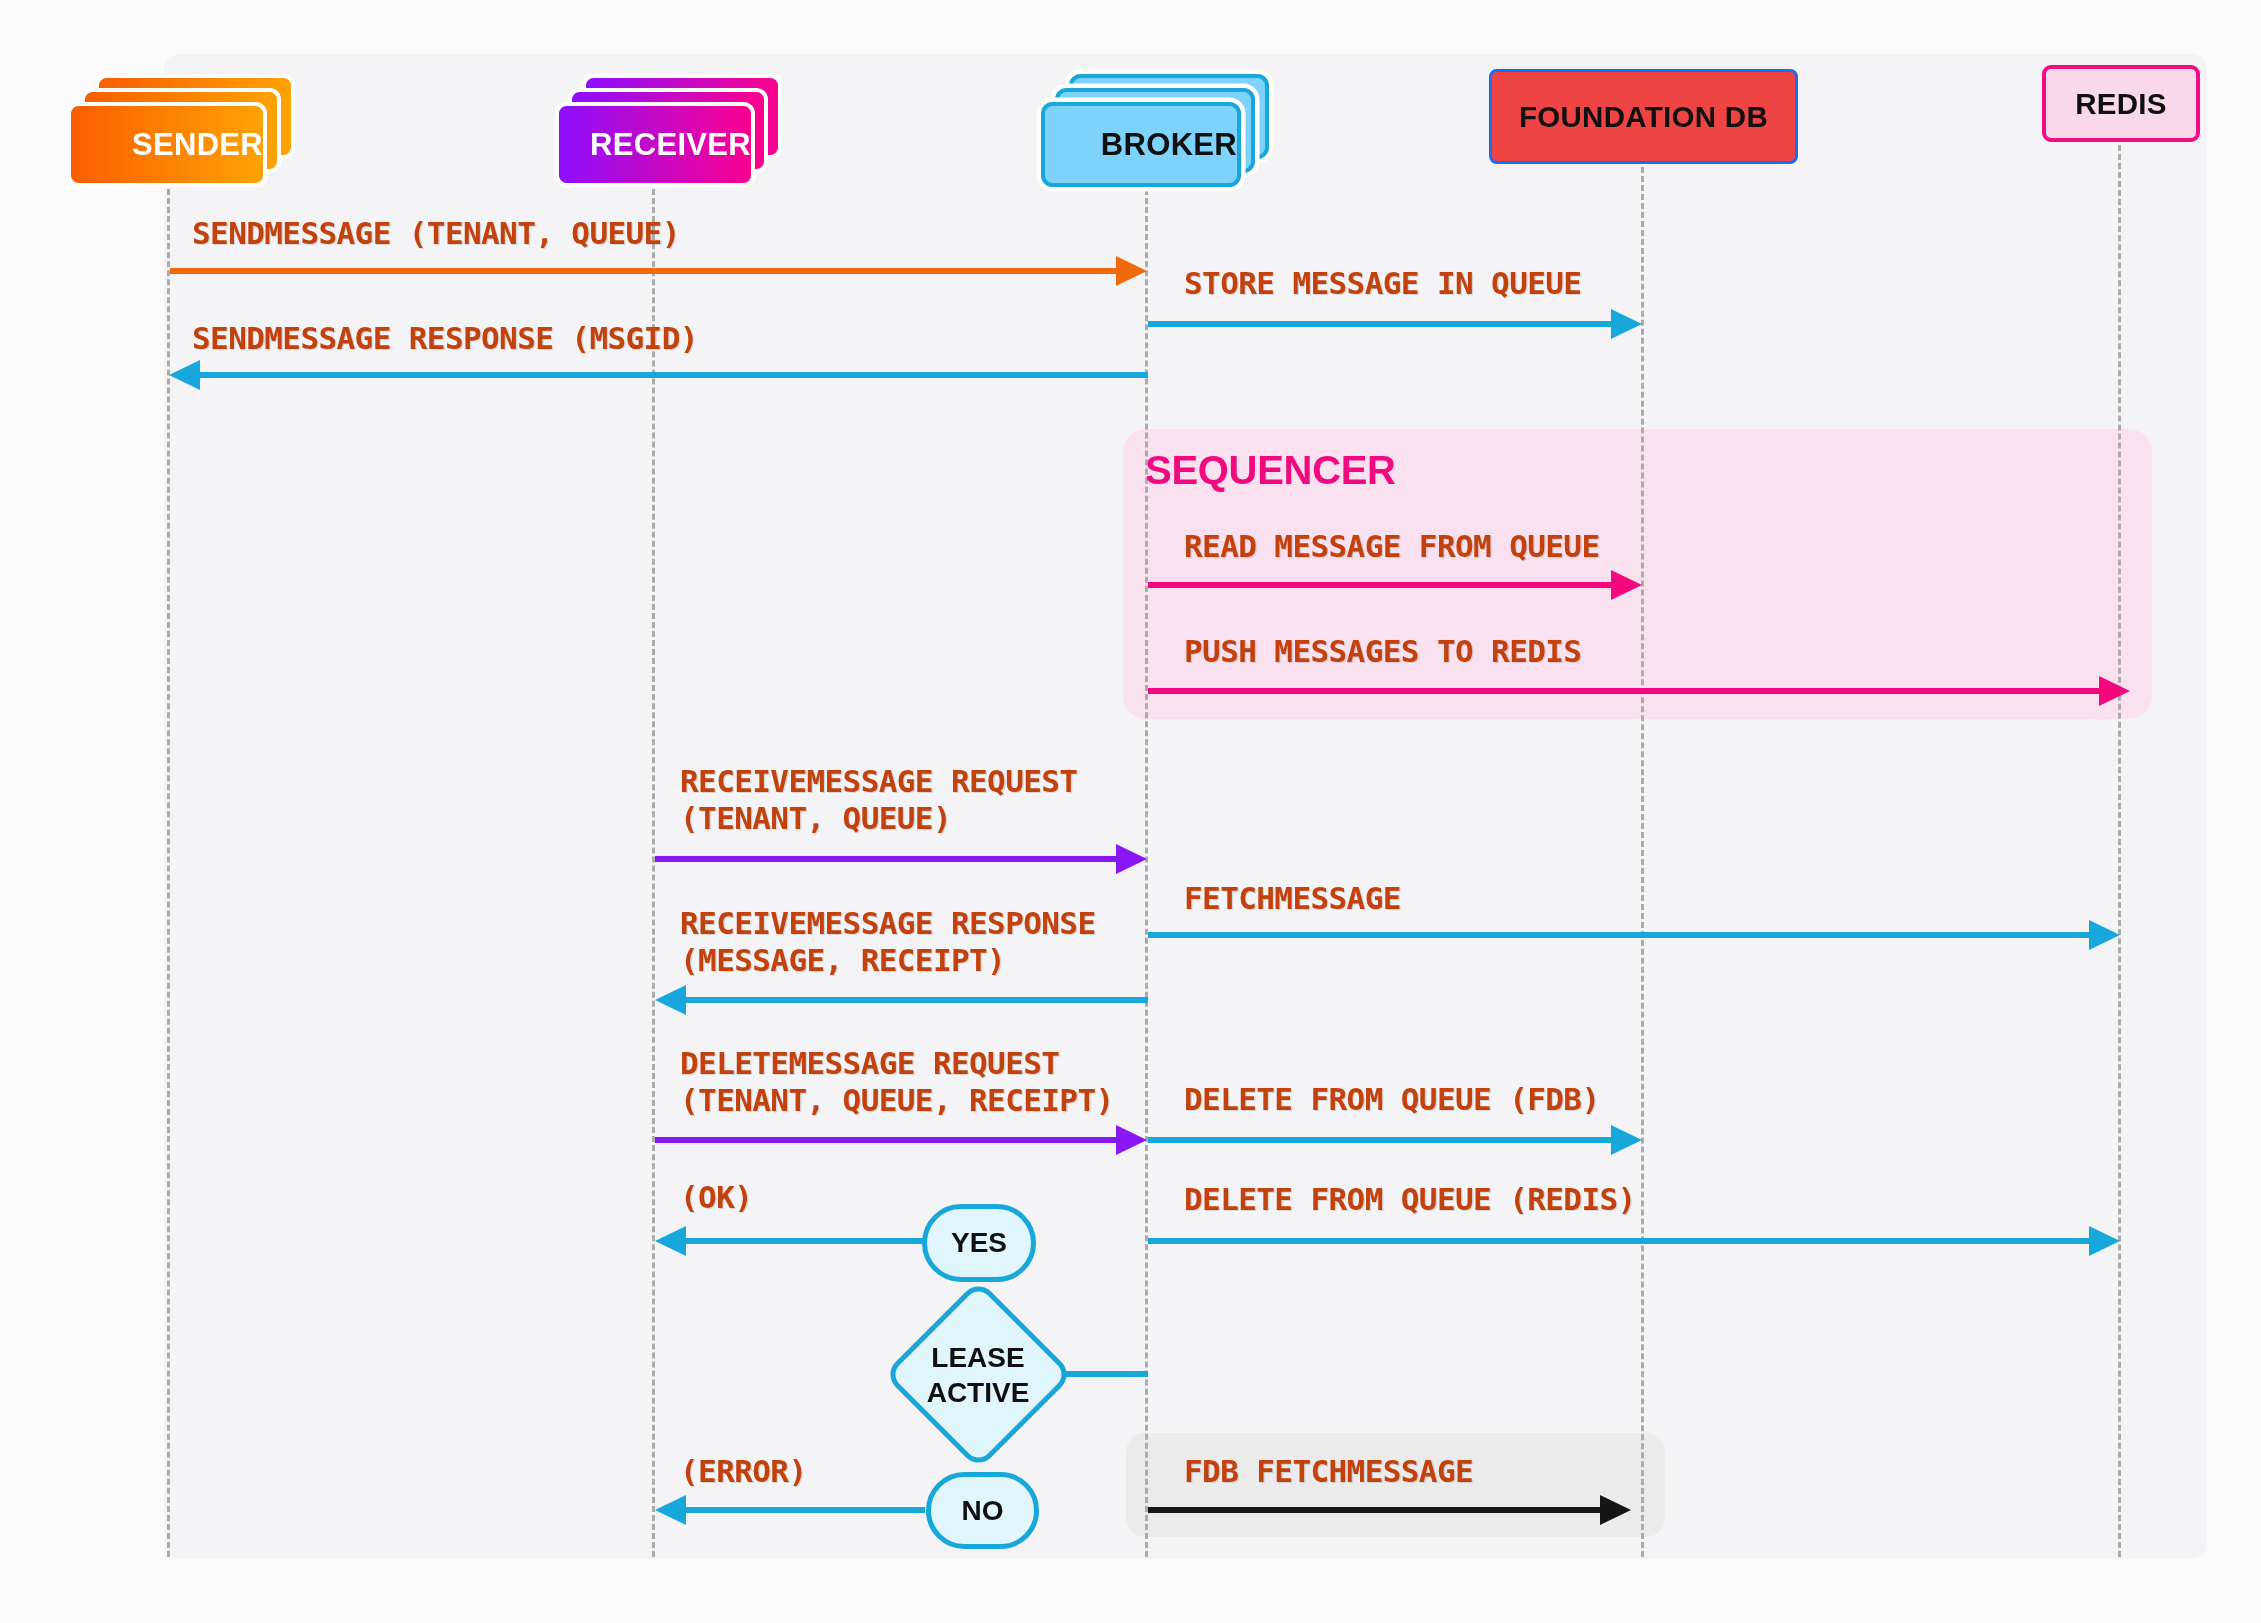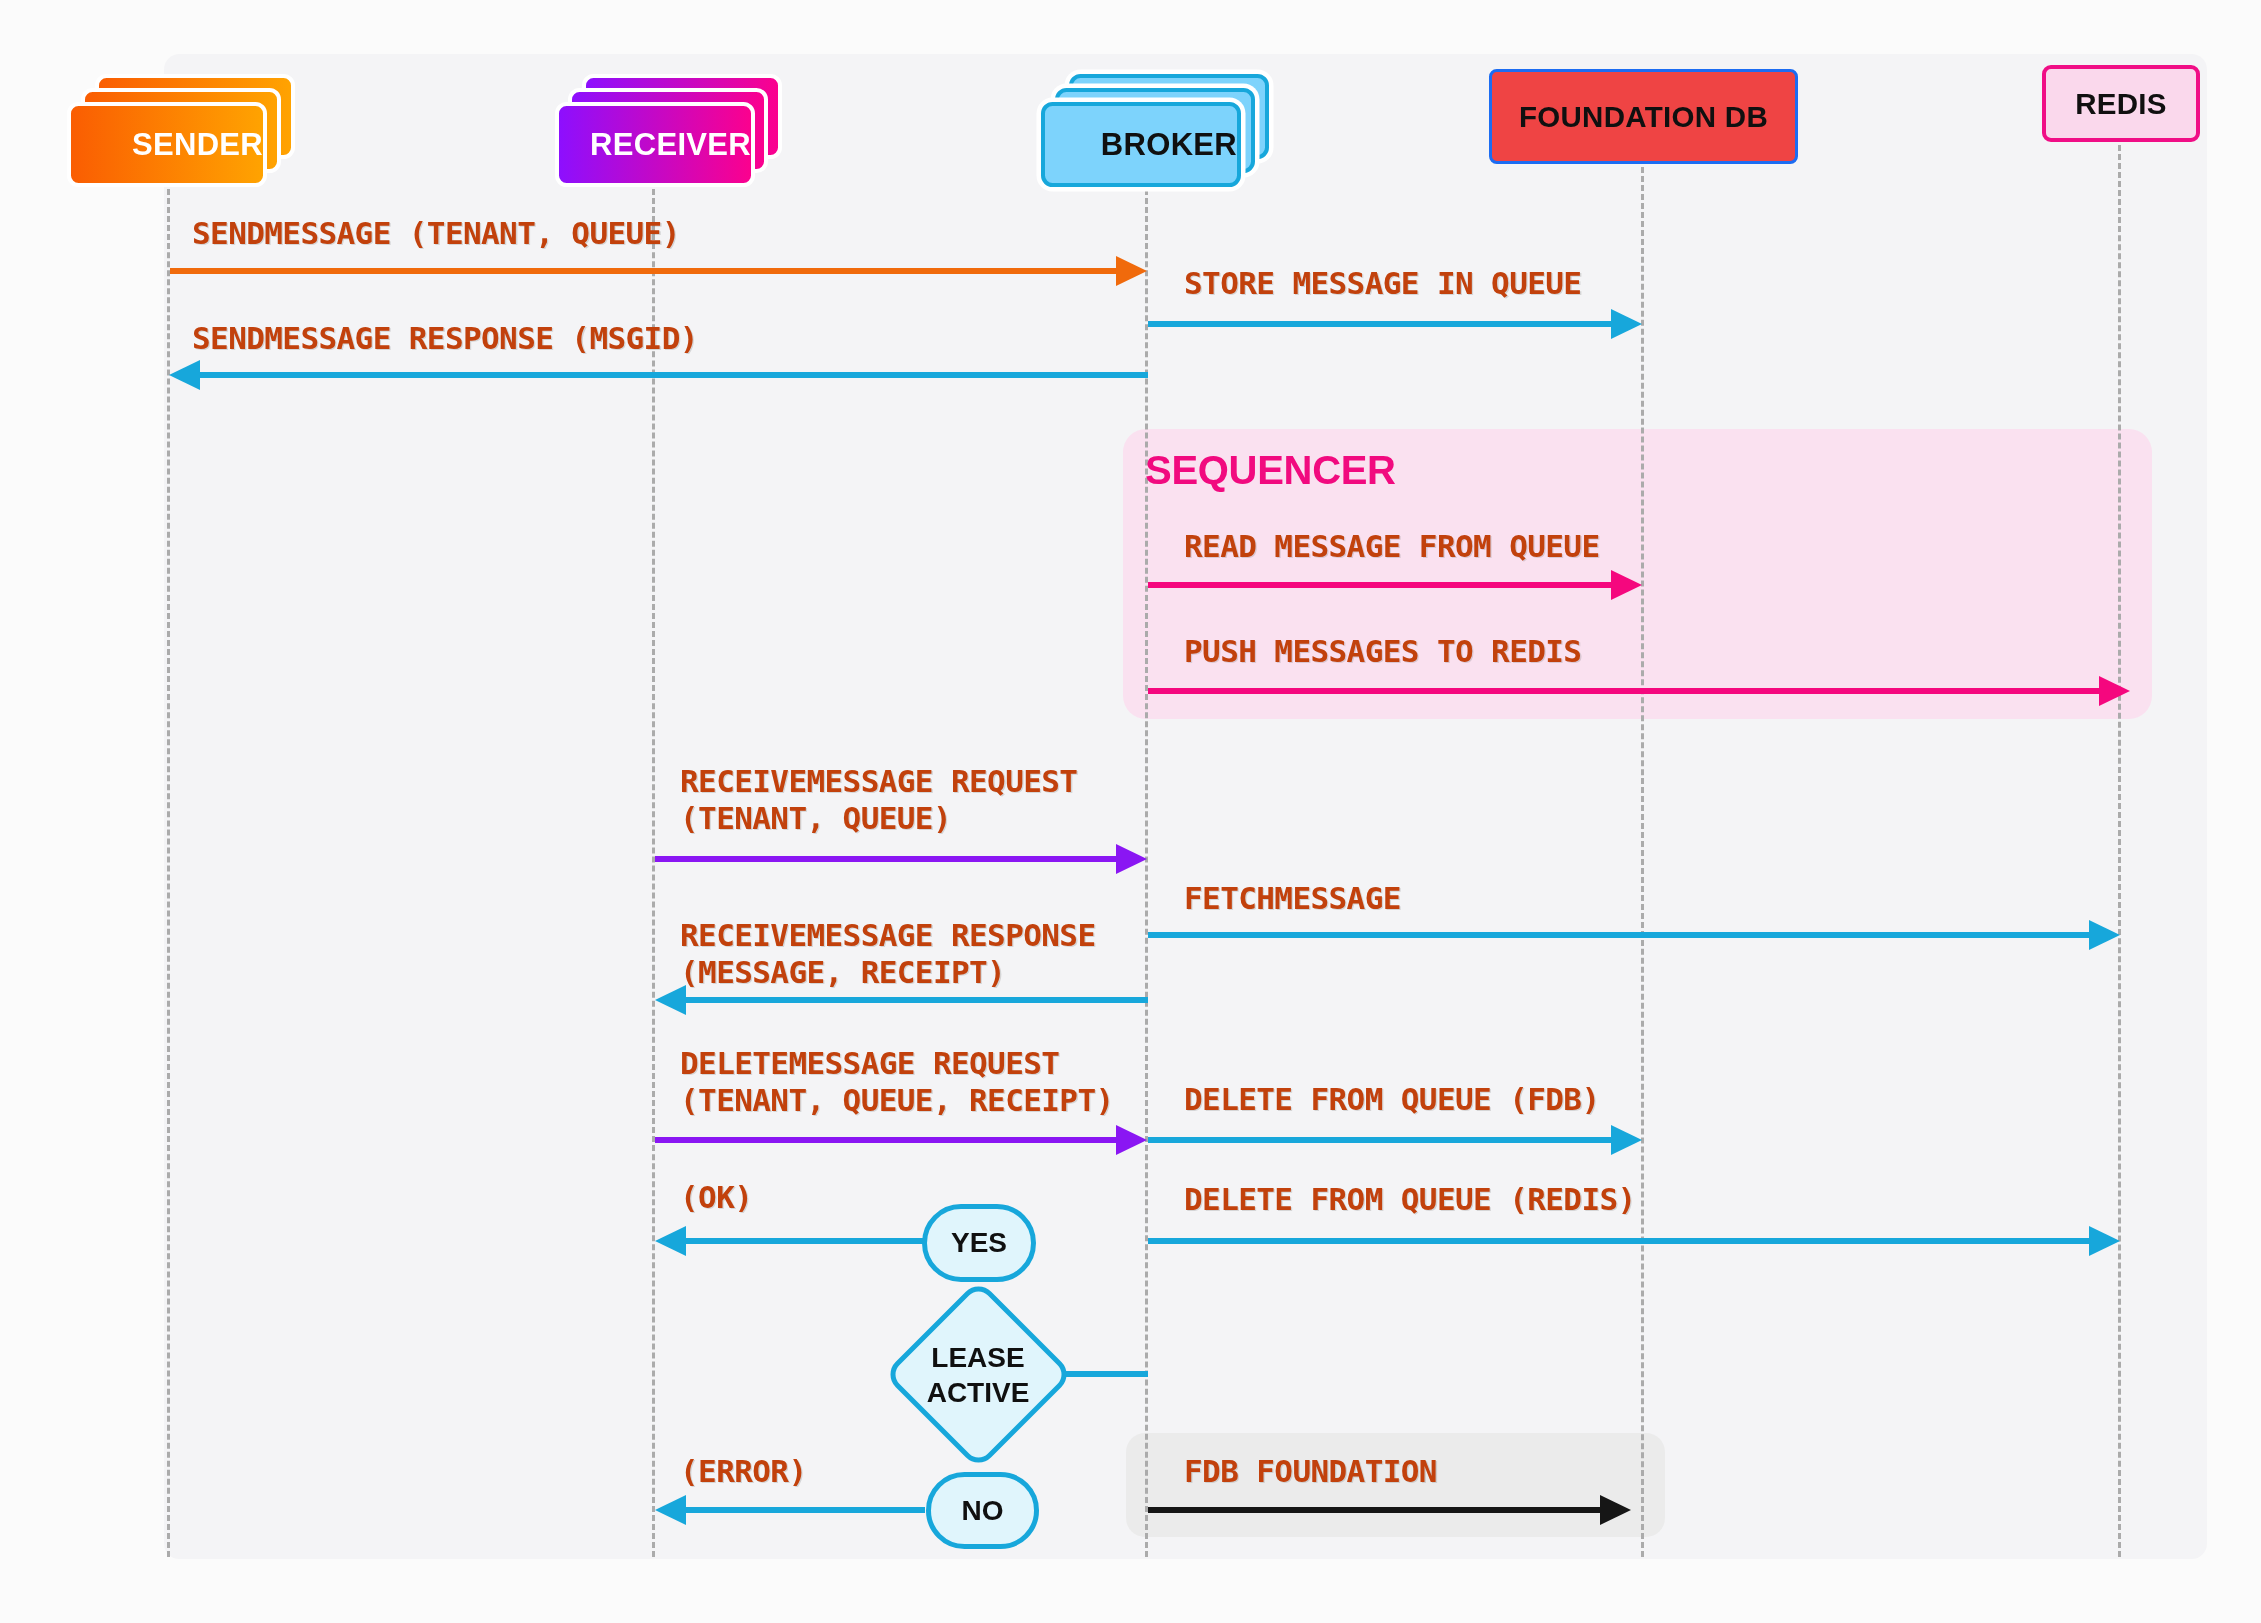--- a/index.html
+++ b/index.html
@@ -131,27 +131,27 @@
 
 <div class="sequencer-title">SEQUENCER</div>
 
 <div class="msg-label" style="left:192px;top:215px;">SENDMESSAGE (TENANT, QUEUE)</div>
 <div class="msg-label" style="left:1184px;top:265px;">STORE MESSAGE IN QUEUE</div>
 <div class="msg-label" style="left:192px;top:320px;">SENDMESSAGE RESPONSE (MSGID)</div>
 <div class="msg-label" style="left:1184px;top:528px;">READ MESSAGE FROM QUEUE</div>
 <div class="msg-label" style="left:1184px;top:633px;">PUSH MESSAGES TO REDIS</div>
 <div class="msg-label wrap" style="left:680px;top:763px;">RECEIVEMESSAGE REQUEST (TENANT, QUEUE)</div>
 <div class="msg-label" style="left:1184px;top:880px;">FETCHMESSAGE</div>
-<div class="msg-label wrap" style="left:680px;top:905px;margin-top:12px;">RECEIVEMESSAGE RESPONSE (MESSAGE, RECEIPT)</div>
+<div class="msg-label wrap" style="left:680px;top:905px;">RECEIVEMESSAGE RESPONSE (MESSAGE, RECEIPT)</div>
 <div class="msg-label wrap" style="left:680px;top:1045px;">DELETEMESSAGE REQUEST (TENANT, QUEUE, RECEIPT)</div>
 <div class="msg-label" style="left:1184px;top:1081px;">DELETE FROM QUEUE (FDB)</div>
 <div class="msg-label" style="left:680px;top:1179px;">(OK)</div>
 <div class="msg-label" style="left:1184px;top:1181px;">DELETE FROM QUEUE (REDIS)</div>
 <div class="msg-label" style="left:680px;top:1453px;">(ERROR)</div>
-<div class="msg-label" style="left:1184px;top:1453px;">FDB FOUNDATION</div>
+<div class="msg-label" style="left:1184px;top:1453px;">FDB FETCHMESSAGE</div>
 
 <div class="arr r c-orange" style="left:170px;width:947px;top:268px;"></div>
 <div class="arr r c-cyan" style="left:1148px;width:464px;top:321px;"></div>
 <div class="arr l c-cyan" style="left:198px;width:950px;top:372px;"></div>
 <div class="arr r c-pink" style="left:1148px;width:464px;top:582px;"></div>
 <div class="arr r c-pink" style="left:1148px;width:952px;top:688px;"></div>
 <div class="arr r c-purple" style="left:655px;width:462px;top:856px;"></div>
 <div class="arr r c-cyan" style="left:1148px;width:942px;top:932px;"></div>
 <div class="arr l c-cyan" style="left:684px;width:464px;top:997px;"></div>
 <div class="arr r c-purple" style="left:655px;width:462px;top:1137px;"></div>

